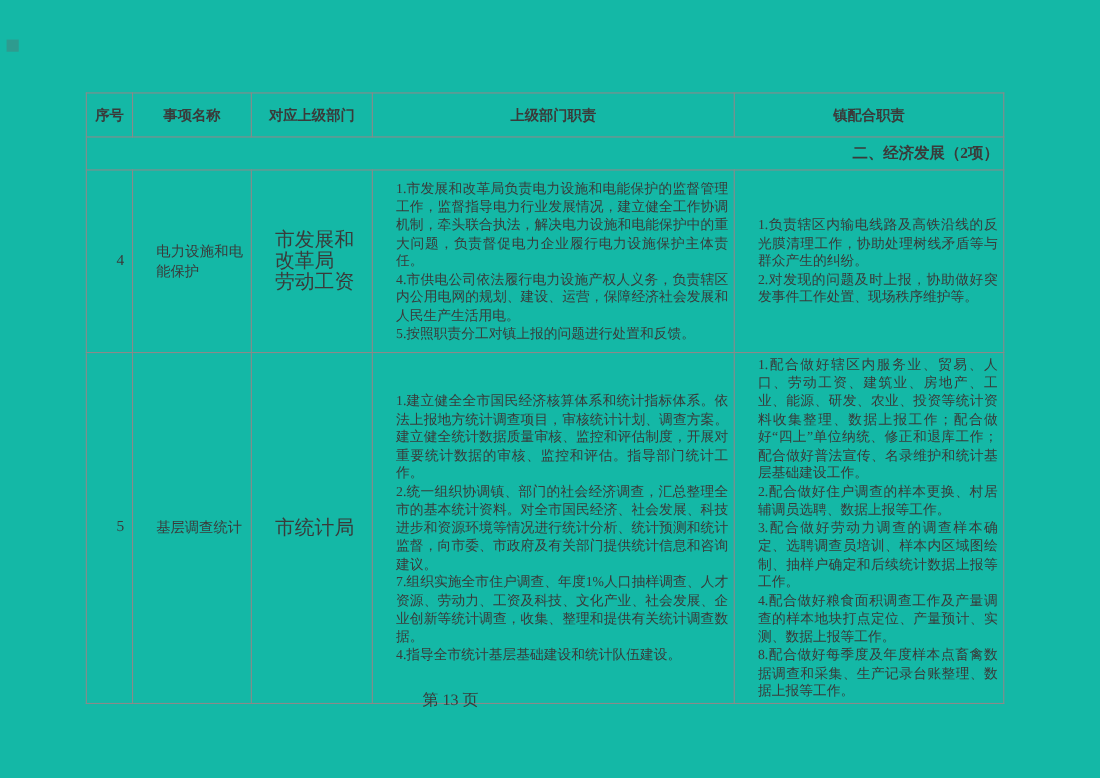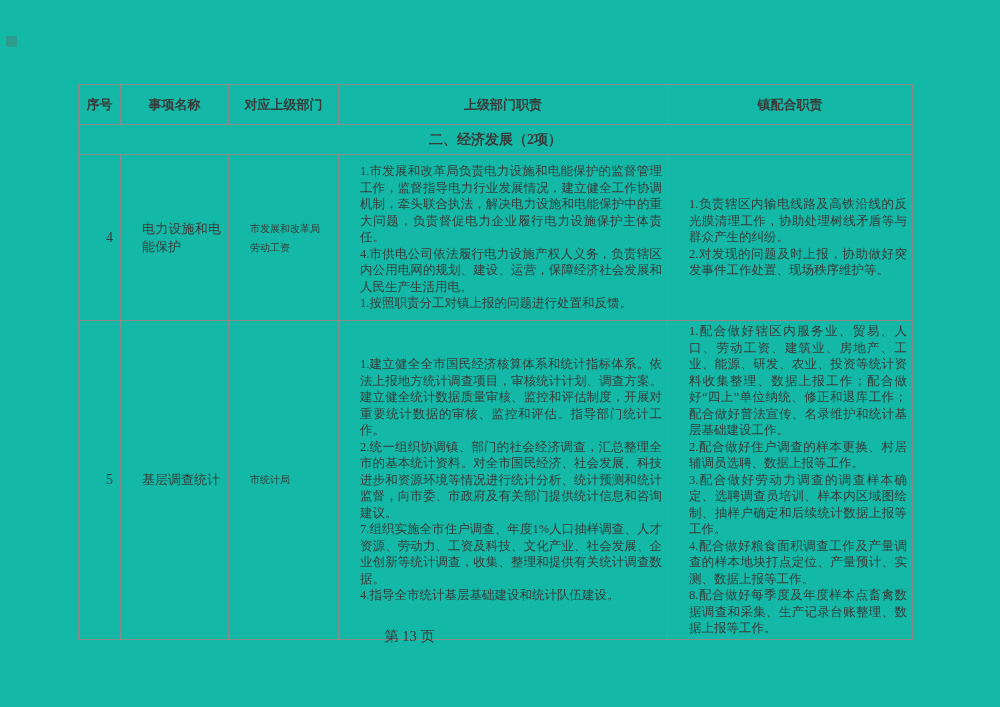--- a/index.html
+++ b/index.html
@@ -25,35 +25,35 @@
     box-sizing:border-box;
     padding-left:21px;
   }
   tr.header-row{height:40px;}
   tr.header-row th{
     font-size:13px;font-weight:bold;text-align:center;
     color:#3a3a3a;padding:2px;
   }
   tr.section-row{height:30px;}
   tr.section-row td{
-    font-size:14px;font-weight:bold;text-align:center;
+    font-size:14px;font-weight:bold;text-align:right;
     padding:0 4px;
     margin-left:25px;
   }
   tr.item-row-1{height:166px;}
   tr.item-row-2{height:284px;}
   td.num{
     font-size:14px;text-align:center;
   }
   td.name{
     font-size:13px;padding:2px 7px;
     text-align:justify;text-justify:inter-character;margin-top:24px;
   }
   td.dept{
-    font-size:10px;padding:2px 7px;text-align:left;
+    font-size:18px;padding:2px 7px;text-align:left;
   }
   td.dept div{line-height:19px;}
   td.duty{
     font-size:12.5px;padding:2px 5px;
     text-align:justify;text-justify:inter-character;
   }
   td.duty p{
     margin:0;line-height:16.5px;
   }
   .footer{
@@ -92,21 +92,21 @@
       <tr class="item-row-1">
         <td class="num">4</td>
         <td class="name">电力设施和电能保护</td>
         <td class="dept">
           <div>市发展和改革局</div>
           <div>劳动工资</div>
         </td>
         <td class="duty">
           <p>1.市发展和改革局负责电力设施和电能保护的监督管理工作，监督指导电力行业发展情况，建立健全工作协调机制，牵头联合执法，解决电力设施和电能保护中的重大问题，负责督促电力企业履行电力设施保护主体责任。</p>
           <p>4.市供电公司依法履行电力设施产权人义务，负责辖区内公用电网的规划、建设、运营，保障经济社会发展和人民生产生活用电。</p>
-          <p>1.按照职责分工对镇上报的问题进行处置和反馈。</p>
+          <p>5.按照职责分工对镇上报的问题进行处置和反馈。</p>
         </td>
         <td class="duty">
           <p>1.负责辖区内输电线路及高铁沿线的反光膜清理工作，协助处理树线矛盾等与群众产生的纠纷。</p>
           <p>2.对发现的问题及时上报，协助做好突发事件工作处置、现场秩序维护等。</p>
         </td>
       </tr>
 
       <tr class="item-row-2">
         <td class="num">5</td>
         <td class="name">基层调查统计</td>

